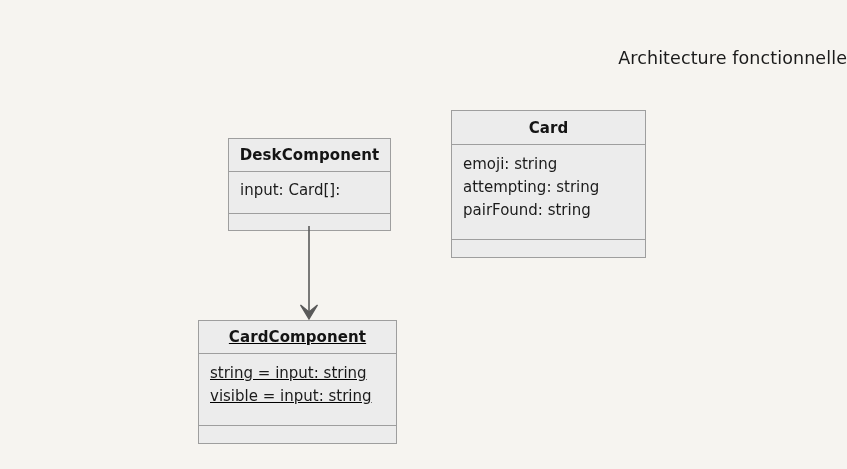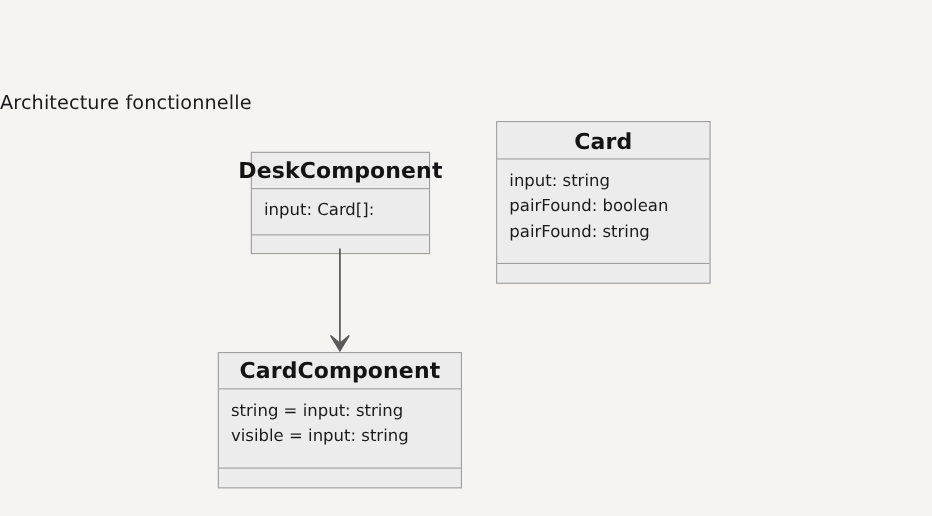--- a/index.html
+++ b/index.html
@@ -18,39 +18,38 @@
   #diagram-canvas {
     position: absolute;
     inset: 0;
   }
 
   #diagram-title {
     position: absolute;
     top: 48px;
     left: 0;
     width: 847px;
-    text-align: left;
+    text-align: right;
     font-size: 17.5px;
     color: #1b1b1b;
     letter-spacing: 0.1px;
     font-weight: 400;
-    margin-top: 36px;
   }
 
   
   .uml-class {
     position: absolute;
     background: #ececec;
     border: 1px solid #9e9e9e;
     box-sizing: border-box;
   }
   .uml-header {
     text-align: center;
     font-weight: bold;
-    font-size: 20px;
+    font-size: 15px;
     color: #141414;
     border-bottom: 1px solid #9e9e9e;
     box-sizing: border-box;
     display: flex;
     align-items: center;
     justify-content: center;
     letter-spacing: 0.1px;
   }
   .uml-attrs {
     border-bottom: 1px solid #9e9e9e;
@@ -84,22 +83,23 @@
     width: 195px;
     height: 148px;
   }
   #class-card .uml-header { height: 34px; }
   #class-card .uml-attrs  { height: 95px; }
   #class-card .uml-methods { height: 17px; }
 
   #class-cardcomponent {
     left: 198px;
     top: 320px;
-    width: 222px;
+    width: 199px;
     height: 124px;
+    text-decoration: underline;
   }
   #class-cardcomponent .uml-header { height: 33px; }
   #class-cardcomponent .uml-attrs  { height: 72px; }
   #class-cardcomponent .uml-methods { height: 17px; }
 
   
   #association-arrow {
     position: absolute;
     left: 288px;
     top: 226px;
@@ -119,22 +119,22 @@
     <div class="uml-header">DeskComponent</div>
     <div class="uml-attrs">
       <div class="uml-attr">input: Card[]:</div>
     </div>
     <div class="uml-methods"></div>
   </div>
 
   <div id="class-card" class="uml-class">
     <div class="uml-header">Card</div>
     <div class="uml-attrs">
-      <div class="uml-attr">input: string</div>
-      <div class="uml-attr">pairFound: boolean</div>
+      <div class="uml-attr">emoji: string</div>
+      <div class="uml-attr">attempting: string</div>
       <div class="uml-attr">pairFound: string</div>
     </div>
     <div class="uml-methods"></div>
   </div>
 
   <div id="class-cardcomponent" class="uml-class">
     <div class="uml-header">CardComponent</div>
     <div class="uml-attrs">
       <div class="uml-attr">string = input: string</div>
       <div class="uml-attr">visible = input: string</div>

